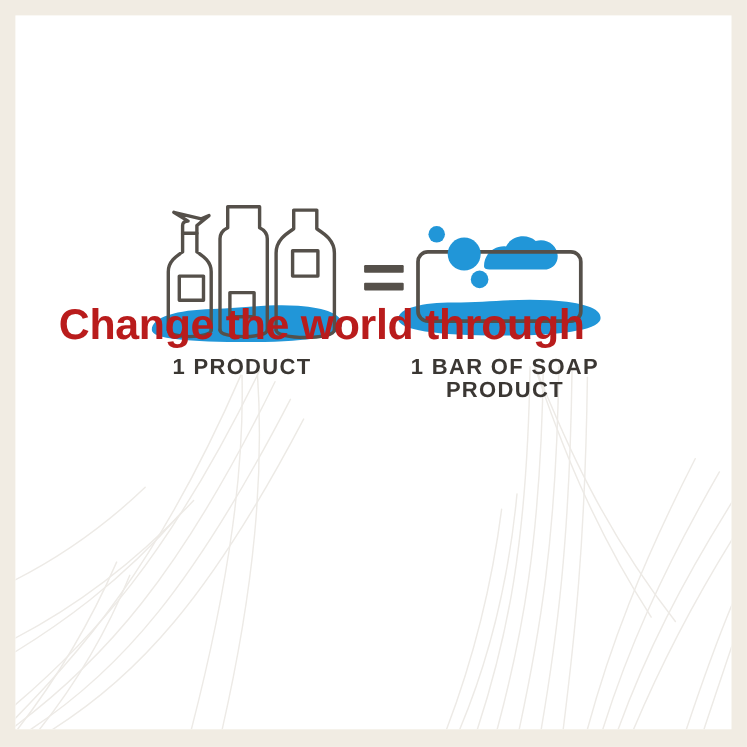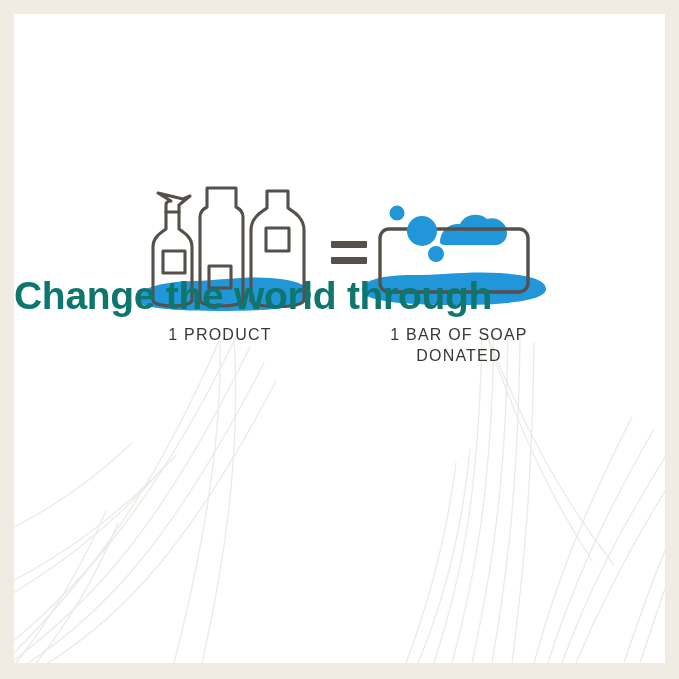--- a/index.html
+++ b/index.html
@@ -67,24 +67,24 @@
     height: 145px;
   }
 
   .caption {
     position: absolute;
     top: 152px;
     left: 0;
     width: 230px;
     text-align: center;
     color: #3b3733;
-    font-size: 16px;
+    font-size: 20px;
     line-height: 21px;
     letter-spacing: 1.2px;
-    font-weight: 400;
+    font-weight: 700;
   }
   .caption .ln { display: block; white-space: nowrap; }
 
   
   .equals {
     position: absolute;
     left: 317px;
     top: 63px;
     width: 40px;
     height: 36px;
@@ -99,21 +99,22 @@
   }
   .equals .bar.b1 { top: 6px; }
   .equals .bar.b2 { top: 22px; }
 
   
   .headline {
     position: absolute;
     left: 0;
     top: 258px;
     width: 557px;
-    color: #0f766e;
+    text-align: center;
+    color: #b91c1c;
     font-size: 39px;
     line-height: 47px;
     font-weight: bold;
     letter-spacing: -0.3px;
   }
   .headline .ln { display: block; white-space: nowrap; }
 </style>
 </head>
 <body>
 
@@ -208,21 +209,21 @@
 
             <rect x="36" y="57" width="148" height="63" rx="9" ry="9" fill="none" stroke="#55504a" stroke-width="3.4"></rect>
 
             <circle cx="53" cy="41" r="7.5" fill="#2196d8"></circle>
             <circle cx="78" cy="59" r="15" fill="#2196d8"></circle>
             <circle cx="92" cy="82" r="8" fill="#2196d8"></circle>
           </svg>
         </div>
         <div class="caption">
           <span class="ln">1 BAR OF SOAP</span>
-          <span class="ln">DONATED</span>
+          <span class="ln">PRODUCT</span>
         </div>
       </div>
     </div>
 
     <div class="headline">
       <span class="ln">Change the world through</span>
     </div>
 
   </div>
 </div>

